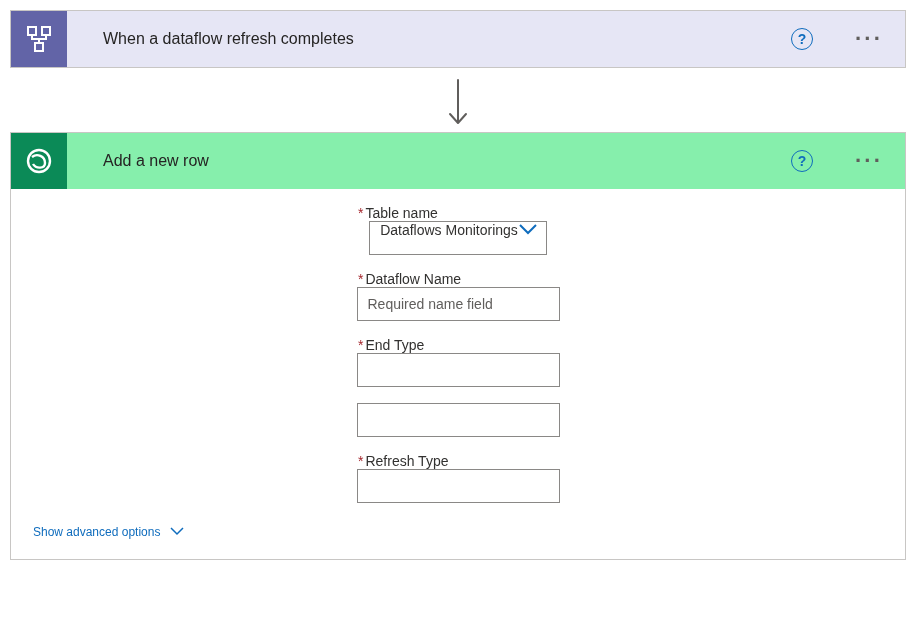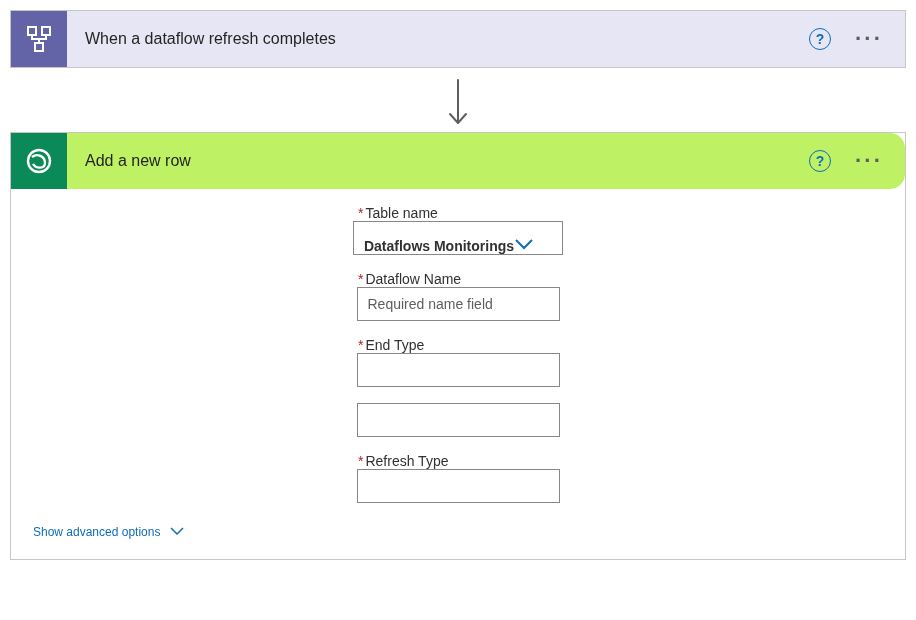--- a/index.html
+++ b/index.html
@@ -13,24 +13,24 @@
   }
   .card {
     border: 1px solid #c8c6c4;
     background: #fff;
   }
   .card-header {
     display: flex;
     align-items: center;
     height: 56px;
     padding-right: 16px;
-    gap: 18px;
+    gap: 36px;
   }
   .trigger-header { background: #e6e6f5; }
-  .action-header { background: #bef264; border-radius: 15px; }
+  .action-header { background: #86efac; }
   .icon-box {
     width: 56px;
     height: 56px;
     display: flex;
     align-items: center;
     justify-content: center;
     flex: none;
   }
   .icon-trigger { background: #6264a7; }
   .icon-action { background: #0b8a57; }
@@ -92,25 +92,24 @@
     border: 1px solid #8a8886;
     padding: 0 10px;
     font-size: 14px;
     font-family: inherit;
     color: #323130;
     background: #fff;
   }
   .text-input::placeholder { color: #605e5c; }
   .select-input {
     display: flex;
-    align-items: flex-end;
+    align-items: flex-start;
     justify-content: space-between;
     cursor: pointer;
-    padding-right: 28px;
-    font-weight: bold;
+    padding-right: 8px;
   }
   .chevron-down {
     color: #0f6cbd;
   }
   .advanced-toggle {
     display: inline-flex;
     align-items: center;
     gap: 10px;
     color: #0f6cbd;
     font-size: 12px;

